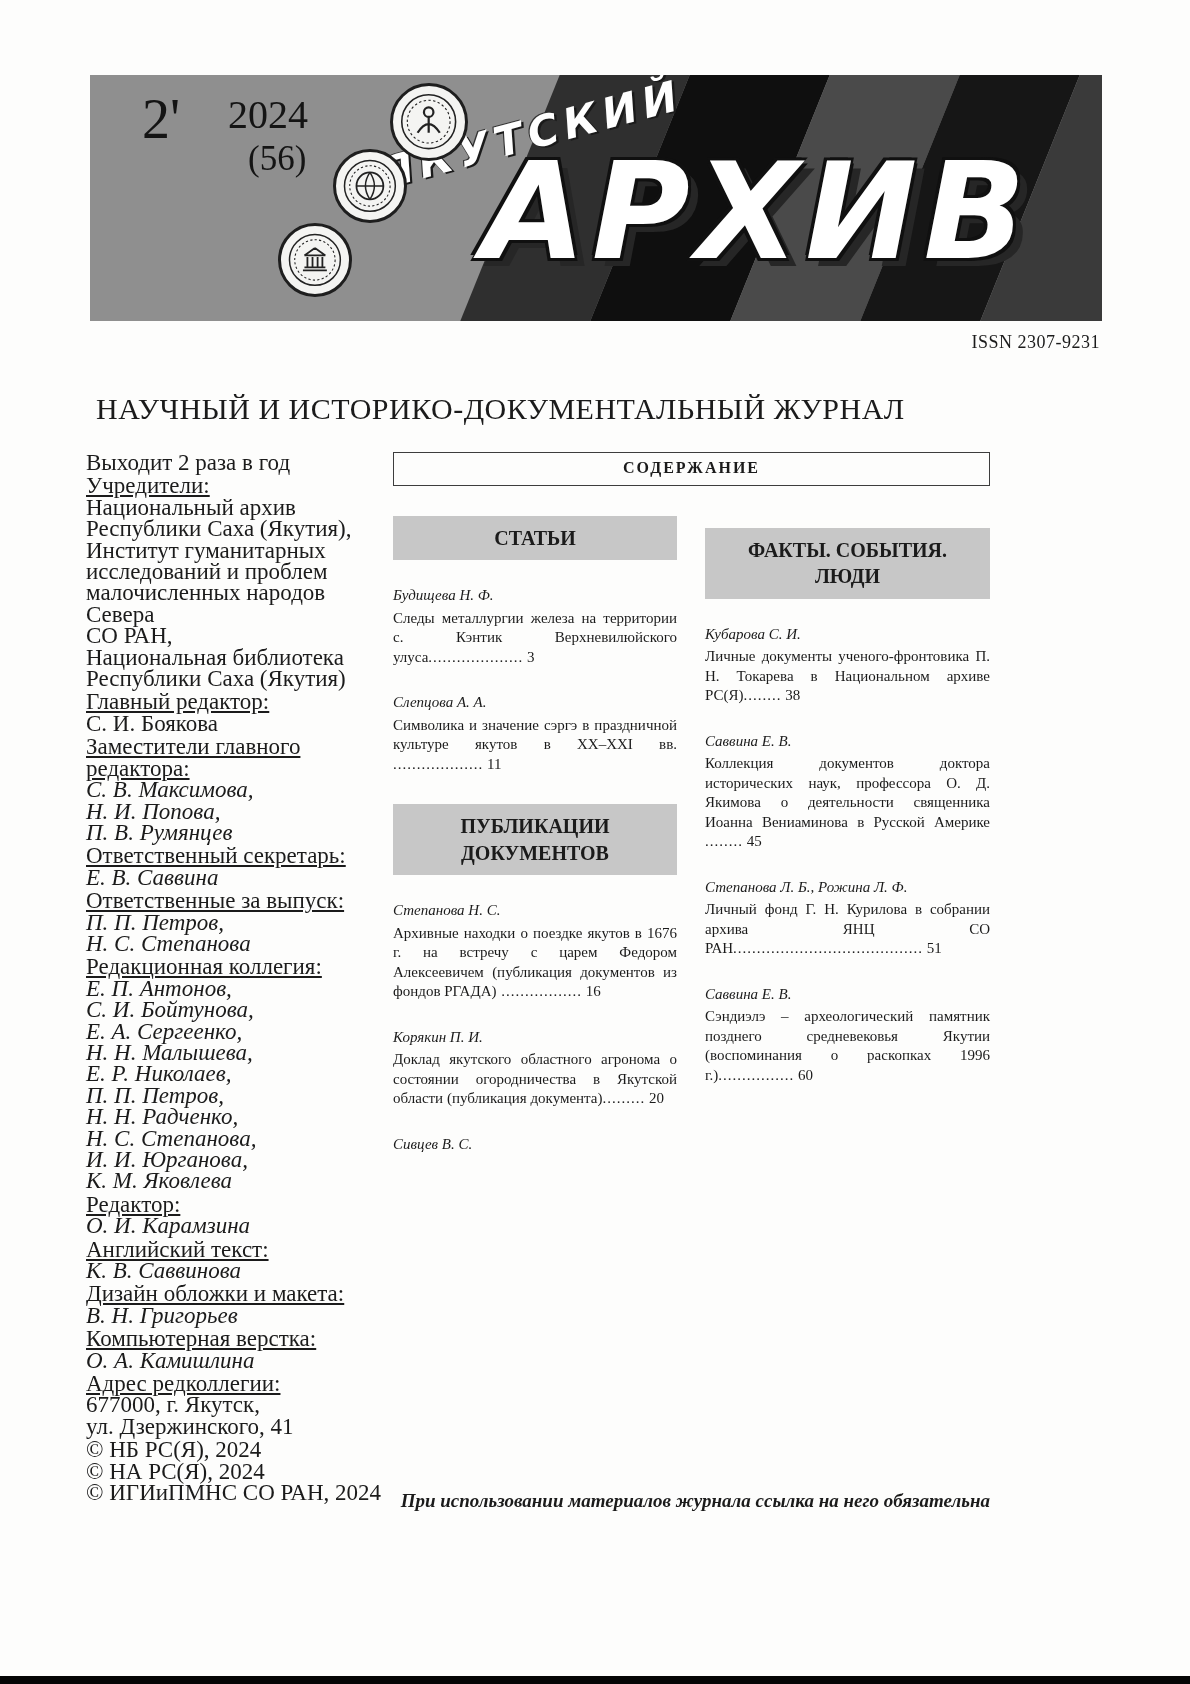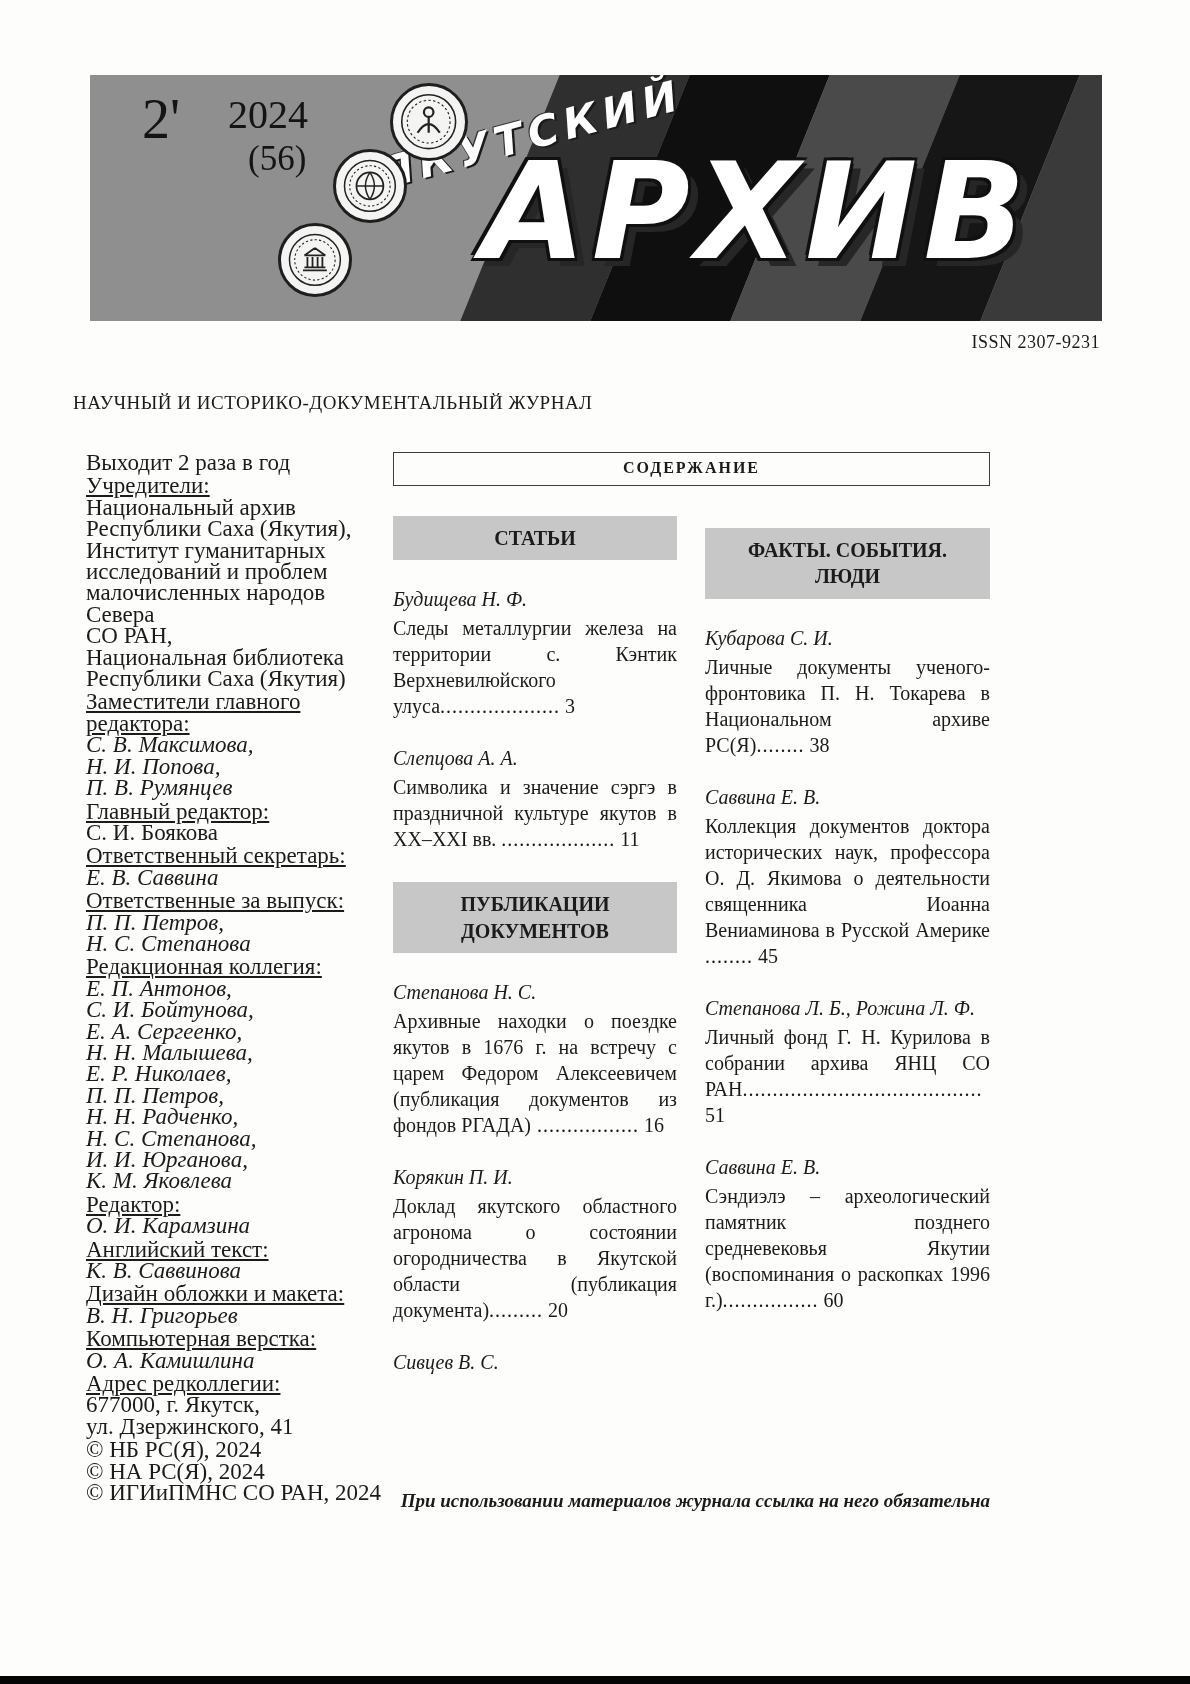--- a/index.html
+++ b/index.html
@@ -73,22 +73,22 @@
   .emblem.e2 { left: 243px; top: 74px; width: 74px; height: 74px; }
   .emblem.e3 { left: 188px; top: 148px; width: 74px; height: 74px; }
   .emblem svg { width: 88%; height: 88%; }
 
   
   .issn {
     position: absolute; right: 90px; top: 332px;
     font-size: 18px; letter-spacing: 0.5px;
   }
   .subtitle {
-    position: absolute; left: 73px; top: 392px;
-    font-size: 19px; letter-spacing: 0.5px;
+    position: absolute; left: 96px; top: 392px;
+    font-size: 30px; letter-spacing: 0.5px;
   }
 
   
   .sidebar {
     position: absolute; left: 86px; top: 452px;
     width: 308px; 
     font-size: 23px; line-height: 21.4px;
   }
   .sb-block { margin-bottom: 2px; }
   .sb-header { text-decoration: underline; }
@@ -108,21 +108,21 @@
 
   .toc-heading {
     background: #c7c7c7;
     text-align: center; font-weight: bold;
     font-size: 20px; line-height: 1.32;
     padding: 9px 10px; margin: 4px 0 26px;
   }
   .toc-heading:not(:first-child) { margin-top: 30px; }
   .col-right .toc-heading:first-child { margin-top: 16px; }
 
-  .toc-entry { margin-bottom: 26px; font-size: 20px; line-height: 1.3; }
+  .toc-entry { margin-bottom: 26px; font-size: 15px; line-height: 1.3; }
   .toc-author { font-style: italic; margin-bottom: 3px; }
   .toc-title { text-align: justify; }
   .toc-title .it { }
   .toc-title .leader { letter-spacing: 1px; }
 
   
   .footer-note {
     position: absolute; right: 200px; top: 1490px;
     font-style: italic; font-weight: bold; font-size: 19px;
   }
@@ -188,28 +188,28 @@
         <div class="sb-line">Национальный архив</div>
         <div class="sb-line">Республики Саха (Якутия),</div>
         <div class="sb-line">Институт гуманитарных</div>
         <div class="sb-line">исследований и проблем</div>
         <div class="sb-line">малочисленных народов Севера</div>
         <div class="sb-line">СО РАН,</div>
         <div class="sb-line">Национальная библиотека</div>
         <div class="sb-line">Республики Саха (Якутия)</div>
       </div>
       <div class="sb-block">
+        <div class="sb-header">Главный редактор:</div>
+        <div class="sb-line">С. И. Боякова</div>
+      </div>
+      <div class="sb-block">
         <div class="sb-header">Заместители главного редактора:</div>
         <div class="sb-line it">С. В. Максимова,</div>
         <div class="sb-line it">Н. И. Попова,</div>
         <div class="sb-line it">П. В. Румянцев</div>
-      </div>
-      <div class="sb-block">
-        <div class="sb-header">Главный редактор:</div>
-        <div class="sb-line">С. И. Боякова</div>
       </div>
       <div class="sb-block">
         <div class="sb-header">Ответственный секретарь:</div>
         <div class="sb-line it">Е. В. Саввина</div>
       </div>
       <div class="sb-block">
         <div class="sb-header">Ответственные за выпуск:</div>
         <div class="sb-line it">П. П. Петров,</div>
         <div class="sb-line it">Н. С. Степанова</div>
       </div>

